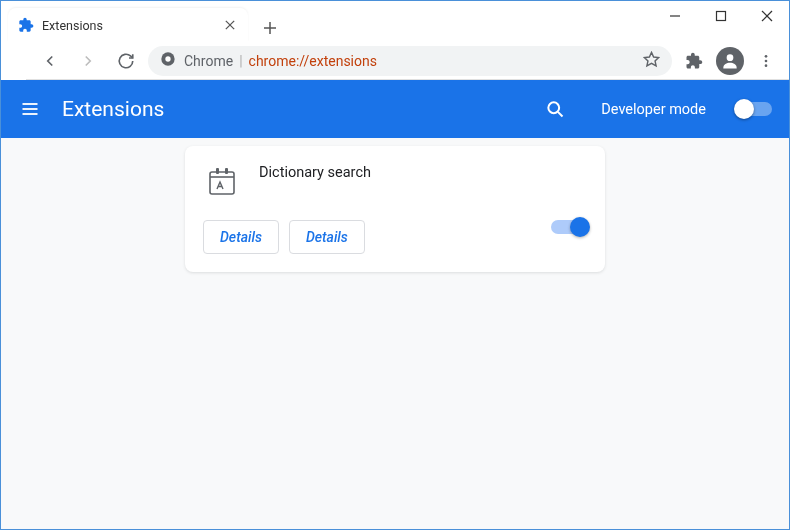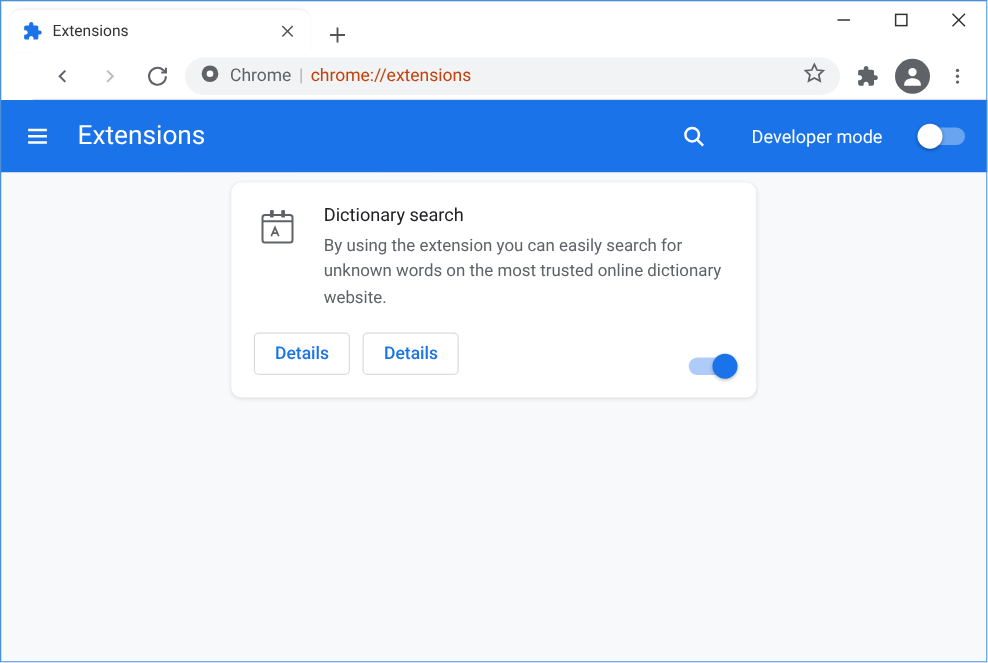--- a/index.html
+++ b/index.html
@@ -45,21 +45,21 @@
 .toggle-knob { position: absolute; width: 20px; height: 20px; background: #fff; border-radius: 50%; top: -3px; left: -2px; box-shadow: 0 1px 3px rgba(0,0,0,0.4); }
 
 
 .content { background: #f8f9fa; height: calc(530px - 42px - 38px - 58px); display: flex; justify-content: center; padding-top: 8px; position: relative; z-index: 1; }
 .card { width: 420px; background: #fff; border-radius: 8px; box-shadow: 0 1px 3px rgba(60,64,67,0.15); padding: 18px; height: fit-content; }
 .card-top { display: flex; gap: 18px; margin-bottom: 18px; }
 .card-icon { width: 38px; height: 38px; flex-shrink: 0; display: flex; align-items: flex-start; justify-content: center; }
 .card-body { flex: 1; }
 .card-title { font-size: 14.5px; color: #202124; margin-bottom: 6px; }
 .card-desc { font-size: 13.5px; color: #5f6368; line-height: 1.5; }
-.card-actions { display: flex; align-items: flex-end; gap: 10px; }
+.card-actions { display: flex; align-items: flex-start; gap: 10px; font-style: italic; }
 .action-btn { height: 34px; padding: 0 16px; border: 1px solid #dadce0; border-radius: 4px; background: #fff; color: #1a73e8; font-size: 14px; font-weight: 500; display: flex; align-items: center; }
 .card-toggle { margin-left: auto; width: 36px; height: 14px; background: #aecbfa; border-radius: 7px; position: relative; }
 .card-toggle-knob { position: absolute; width: 20px; height: 20px; background: #1a73e8; border-radius: 50%; top: -3px; right: -3px; box-shadow: 0 1px 3px rgba(0,0,0,0.3); }
 
 
 .window-border { position: absolute; inset: 0; border: 1px solid #4a90d9; pointer-events: none; z-index: 10; }
 </style>
 </head>
 <body>
 
@@ -201,21 +201,20 @@
         <svg width="36" height="36" viewBox="0 0 36 36" fill="none" stroke="#5f6368" stroke-width="1.6">
           <rect x="6" y="8" width="24" height="22" rx="2"></rect>
           <line x1="6" y1="13" x2="30" y2="13"></line>
           <path d="M13 25 l3 -7 l3 7 M14.2 22.5 h3.6" stroke-width="1.4"></path>
           <rect x="12" y="4" width="3" height="6" rx="1" fill="#5f6368" stroke="none"></rect>
           <rect x="21" y="4" width="3" height="6" rx="1" fill="#5f6368" stroke="none"></rect>
         </svg>
       </div>
       <div class="card-body">
         <div class="card-title">Dictionary search</div>
-        <div class="card-desc">By using the extension you can easily search for unknown words on the most trusted online dictionary website.</div>
       </div>
     </div>
     <div class="card-actions">
       <div class="action-btn">Details</div>
       <div class="action-btn">Details</div>
       <div class="card-toggle">
         <div class="card-toggle-knob"></div>
       </div>
     </div>
   </div>

